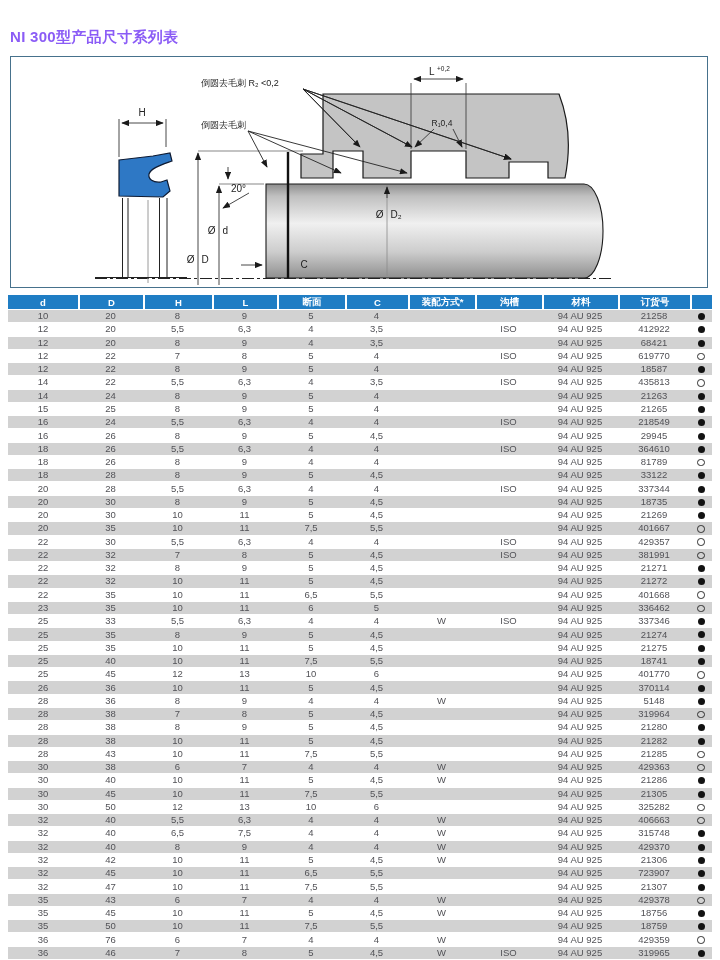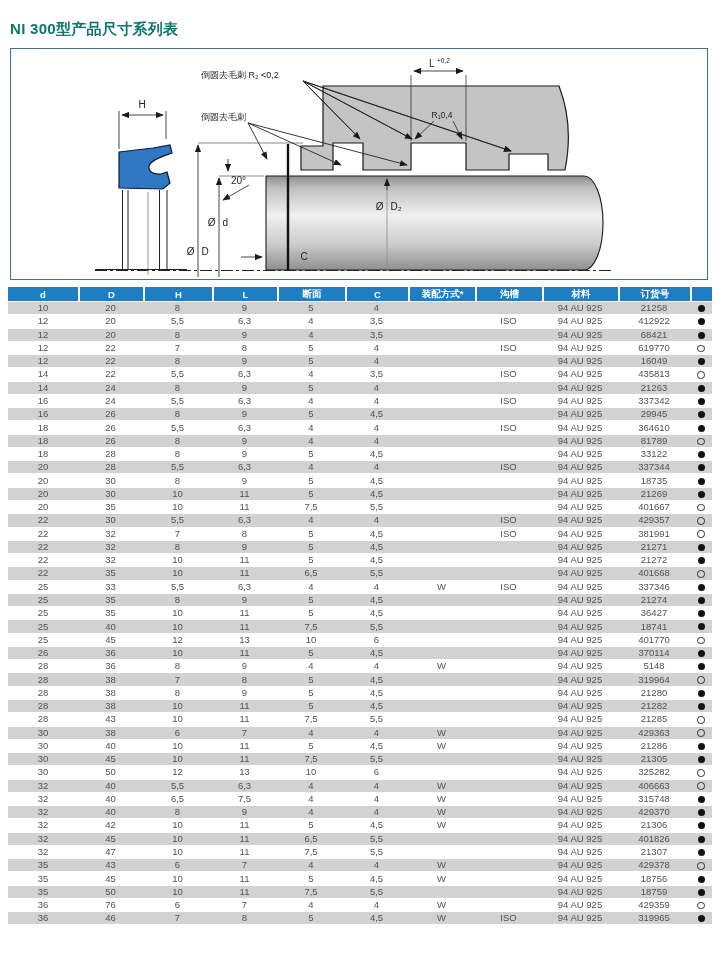--- a/index.html
+++ b/index.html
@@ -1,18 +1,18 @@
 <!DOCTYPE html>
 <html><head>
 <meta charset="utf-8">
 <style>
   html,body{margin:0;padding:0;}
   body{width:720px;height:960px;background:#ffffff;font-family:"Liberation Sans","DejaVu Sans",sans-serif;overflow:hidden;}
   .page{padding:8px 8px 0 8px;}
-  .title{font-size:15px;font-weight:bold;color:#0f766e;margin:12px 0 9px 2px;letter-spacing:.3px;}
+  .title{font-size:15px;font-weight:bold;color:#8b5cf6;margin:20px 0 9px 2px;letter-spacing:.3px;}
   .figure{width:696px;height:230px;border:1px solid #46718c;margin-left:2px;background:#fff;}
   .figure svg{display:block;}
   svg text{fill:#222;font-family:"Liberation Sans","DejaVu Sans",sans-serif;}
   .cjk{font-size:9px;}
   .dim{font-size:10px;}
   .dims{font-size:8.5px;}
   .sup{font-size:6.5px;}
   table.dim-table{width:704px;border-collapse:separate;border-spacing:0;table-layout:fixed;margin-top:7px;}
   .dim-table th{background:#1f7dc4;color:#fff;font-size:9.5px;font-weight:bold;height:15px;padding:0;box-sizing:border-box;border-bottom:1.5px solid #fff;white-space:nowrap;overflow:hidden;}
   .dim-table th + th{border-left:2px solid #fff;}
@@ -187,21 +187,21 @@
         <tr>
           <td>12</td>
           <td>22</td>
           <td>8</td>
           <td>9</td>
           <td>5</td>
           <td>4</td>
           <td></td>
           <td></td>
           <td>94 AU 925</td>
-          <td>16049</td>
+          <td>18587</td>
           <td><span class="dot filled"></span></td>
         </tr>
         <tr>
           <td>14</td>
           <td>22</td>
           <td>5,5</td>
           <td>6,3</td>
           <td>4</td>
           <td>3,5</td>
           <td></td>
@@ -217,30 +217,43 @@
           <td>9</td>
           <td>5</td>
           <td>4</td>
           <td></td>
           <td></td>
           <td>94 AU 925</td>
           <td>21263</td>
           <td><span class="dot filled"></span></td>
         </tr>
         <tr>
+          <td>15</td>
+          <td>25</td>
+          <td>8</td>
+          <td>9</td>
+          <td>5</td>
+          <td>4</td>
+          <td></td>
+          <td></td>
+          <td>94 AU 925</td>
+          <td>21265</td>
+          <td><span class="dot filled"></span></td>
+        </tr>
+        <tr>
           <td>16</td>
           <td>24</td>
           <td>5,5</td>
           <td>6,3</td>
           <td>4</td>
           <td>4</td>
           <td></td>
           <td>ISO</td>
           <td>94 AU 925</td>
-          <td>337342</td>
+          <td>218549</td>
           <td><span class="dot filled"></span></td>
         </tr>
         <tr>
           <td>16</td>
           <td>26</td>
           <td>8</td>
           <td>9</td>
           <td>5</td>
           <td>4,5</td>
           <td></td>
@@ -399,20 +412,33 @@
           <td>11</td>
           <td>6,5</td>
           <td>5,5</td>
           <td></td>
           <td></td>
           <td>94 AU 925</td>
           <td>401668</td>
           <td><span class="dot open"></span></td>
         </tr>
         <tr>
+          <td>23</td>
+          <td>35</td>
+          <td>10</td>
+          <td>11</td>
+          <td>6</td>
+          <td>5</td>
+          <td></td>
+          <td></td>
+          <td>94 AU 925</td>
+          <td>336462</td>
+          <td><span class="dot open"></span></td>
+        </tr>
+        <tr>
           <td>25</td>
           <td>33</td>
           <td>5,5</td>
           <td>6,3</td>
           <td>4</td>
           <td>4</td>
           <td>W</td>
           <td>ISO</td>
           <td>94 AU 925</td>
           <td>337346</td>
@@ -434,21 +460,21 @@
         <tr>
           <td>25</td>
           <td>35</td>
           <td>10</td>
           <td>11</td>
           <td>5</td>
           <td>4,5</td>
           <td></td>
           <td></td>
           <td>94 AU 925</td>
-          <td>36427</td>
+          <td>21275</td>
           <td><span class="dot filled"></span></td>
         </tr>
         <tr>
           <td>25</td>
           <td>40</td>
           <td>10</td>
           <td>11</td>
           <td>7,5</td>
           <td>5,5</td>
           <td></td>
@@ -655,21 +681,21 @@
         <tr>
           <td>32</td>
           <td>45</td>
           <td>10</td>
           <td>11</td>
           <td>6,5</td>
           <td>5,5</td>
           <td></td>
           <td></td>
           <td>94 AU 925</td>
-          <td>401826</td>
+          <td>723907</td>
           <td><span class="dot filled"></span></td>
         </tr>
         <tr>
           <td>32</td>
           <td>47</td>
           <td>10</td>
           <td>11</td>
           <td>7,5</td>
           <td>5,5</td>
           <td></td>

